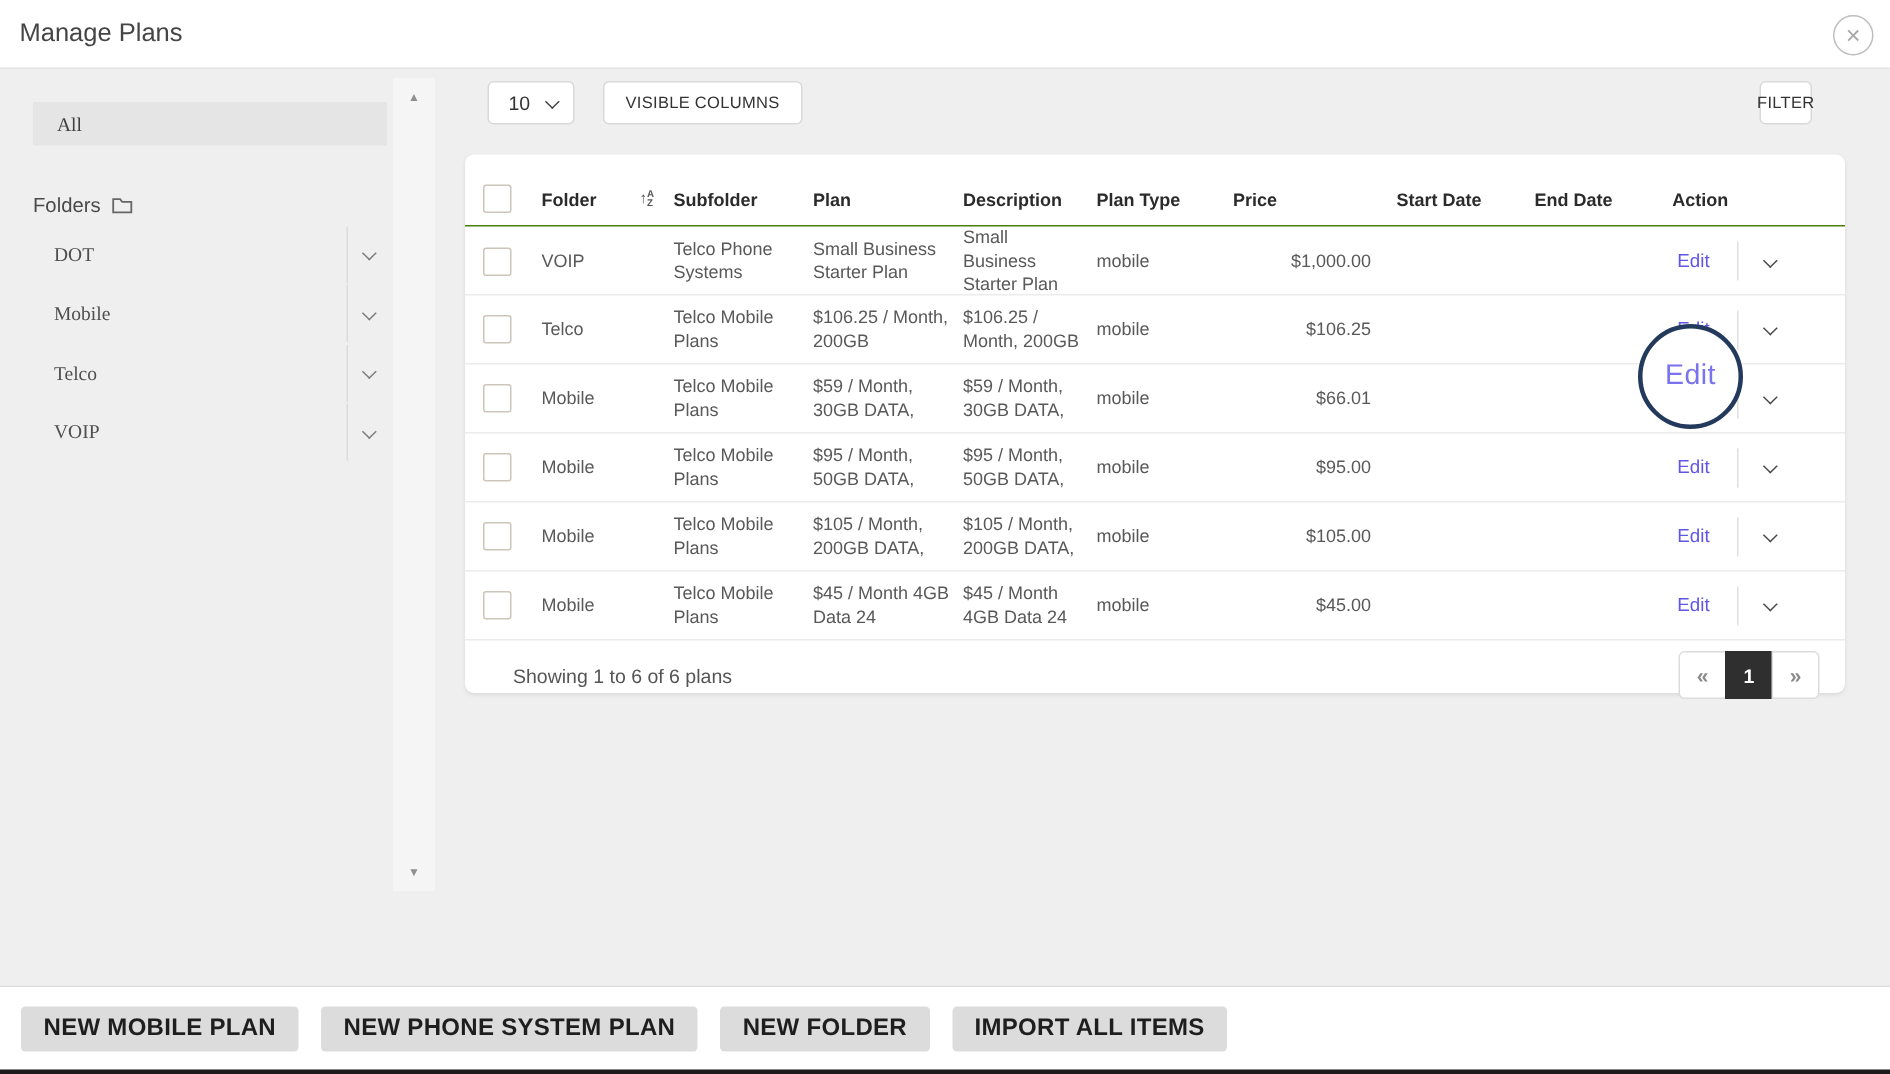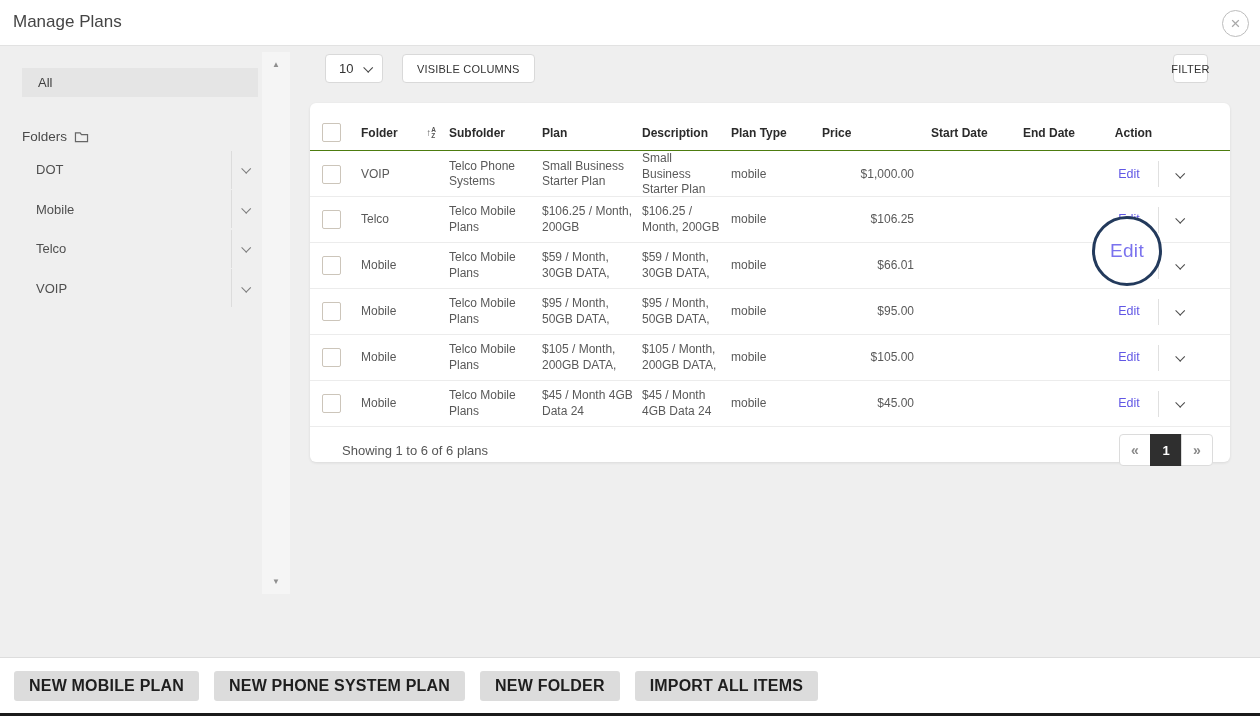--- a/index.html
+++ b/index.html
@@ -17,25 +17,25 @@
     display:flex; align-items:center; justify-content:center;
     font-size:17px; color:#a8a8a8; cursor:pointer; line-height:1; }
   
   .scroll-track { position:absolute; left:262px; top:52px; width:28px; height:542px;
     background:#f5f5f5; }
   .scroll-arrow { position:absolute; left:0; width:28px; text-align:center;
     font-size:8px; color:#8f8f8f; }
   .scroll-arrow.up { top:8px; } .scroll-arrow.down { bottom:8px; }
   .all-item { position:absolute; left:22px; top:68px; width:236px; height:29px;
     background:#e5e5e5; display:flex; align-items:center; padding-left:16px;
-    font-size:13px; color:#3f3f3f; cursor:pointer; }
+    font-size:13px; color:#3f3f3f; cursor:pointer;font-family:Liberation Serif, serif; }
   .folders-label { position:absolute; left:22px; top:129px; font-size:13.5px;
     color:#4a4a4a; display:flex; align-items:center; gap:7px; }
   .folder-list { position:absolute; left:22px; top:150px; width:236px; }
-  .folder-item { height:39.5px; display:flex; align-items:center; cursor:pointer; }
+  .folder-item { height:39.5px; display:flex; align-items:center; cursor:pointer;font-family:Liberation Serif, serif; }
   .fi-label { font-size:13px; color:#4f4f4f; padding-left:14px; flex:1; }
   .fi-sep { width:1px; height:38px; background:#dcdcdc; }
   .fi-chev-zone { width:26px; display:flex; justify-content:center; }
   .chev { display:inline-block; width:7px; height:7px;
     border-right:1.6px solid #7c7c7c; border-bottom:1.6px solid #7c7c7c;
     transform:rotate(45deg) translateY(-1px); }
   
   .ctl { position:absolute; top:54px; height:29px; background:#fff;
     border:1px solid #d9d9d9; border-radius:4px; display:flex; align-items:center;
     font-size:11px; color:#333; cursor:pointer; }

